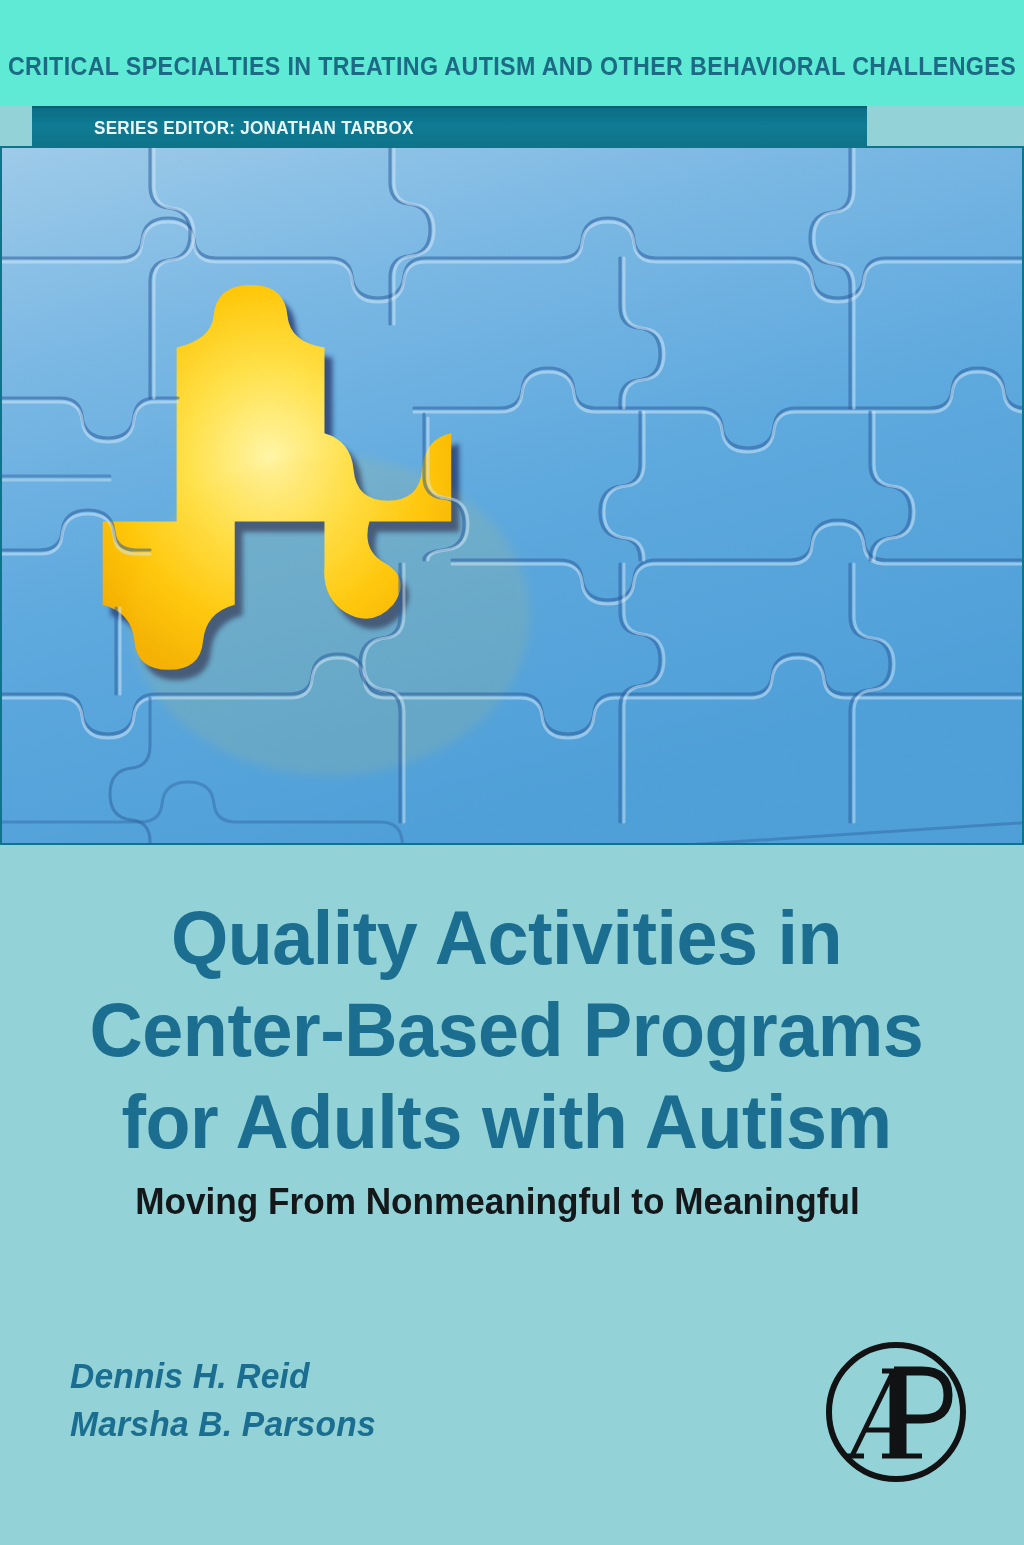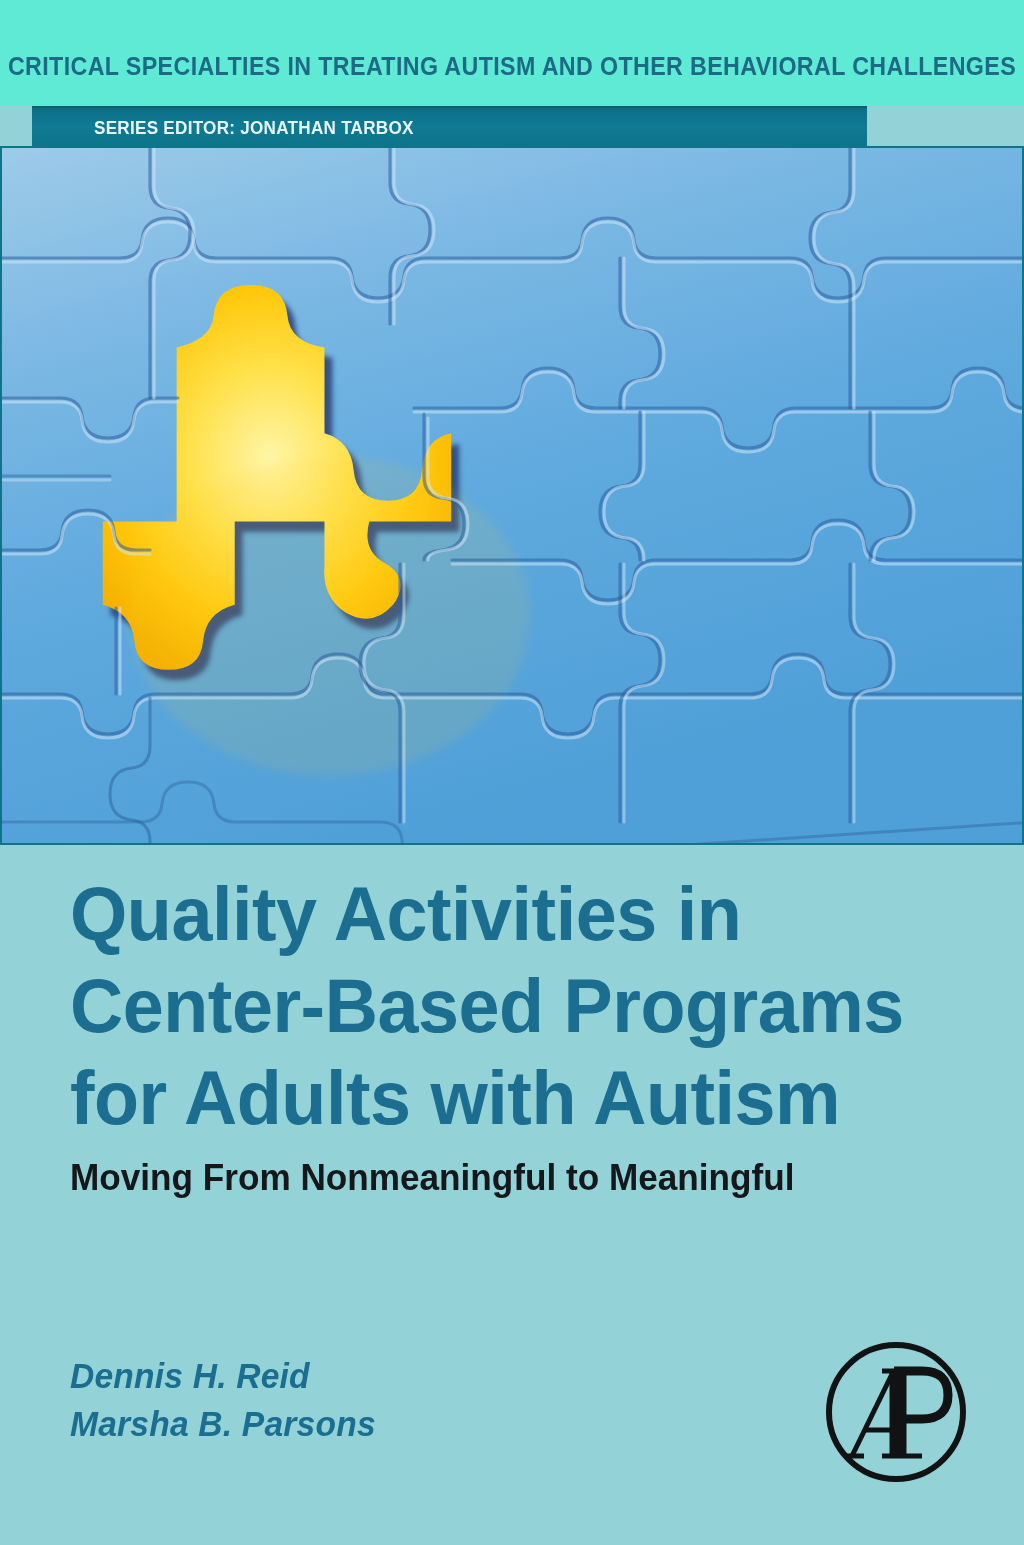--- a/index.html
+++ b/index.html
@@ -81,22 +81,23 @@
     height: 699px;
     overflow: hidden;
     background: #5fa9de;
   }
   .photo svg { display: block; }
 
   
   .title-block {
     position: absolute;
     left: 70px;
-    top: 876px;
+    top: 900px;
     width: 900px;
+    text-align: center;
   }
   .title-line {
     color: #1b6e90;
     font-family: "Liberation Sans Narrow", "Liberation Sans", sans-serif;
     font-size: 76px;
     font-weight: bold;
     line-height: 1.0;
     letter-spacing: -0.5px;
     margin: 0 0 16px 0;
     transform: scaleX(0.97);

